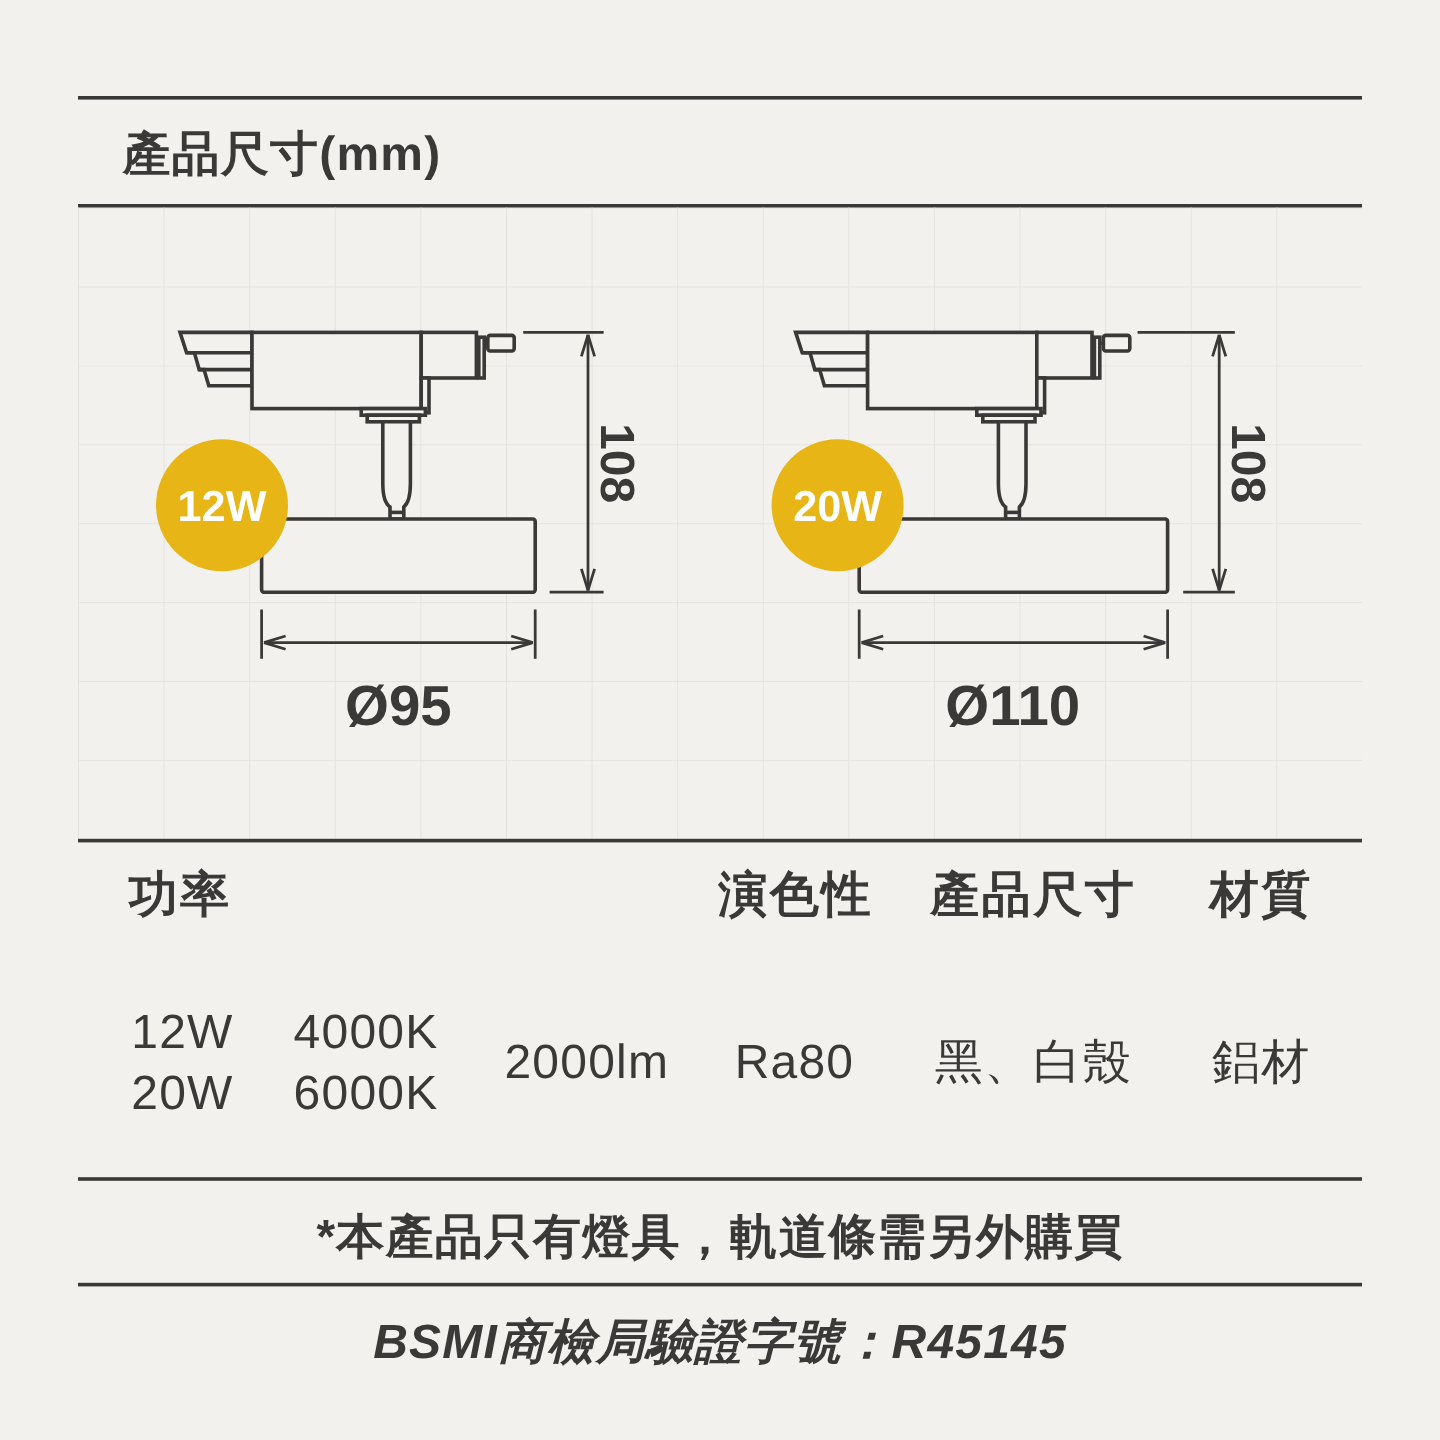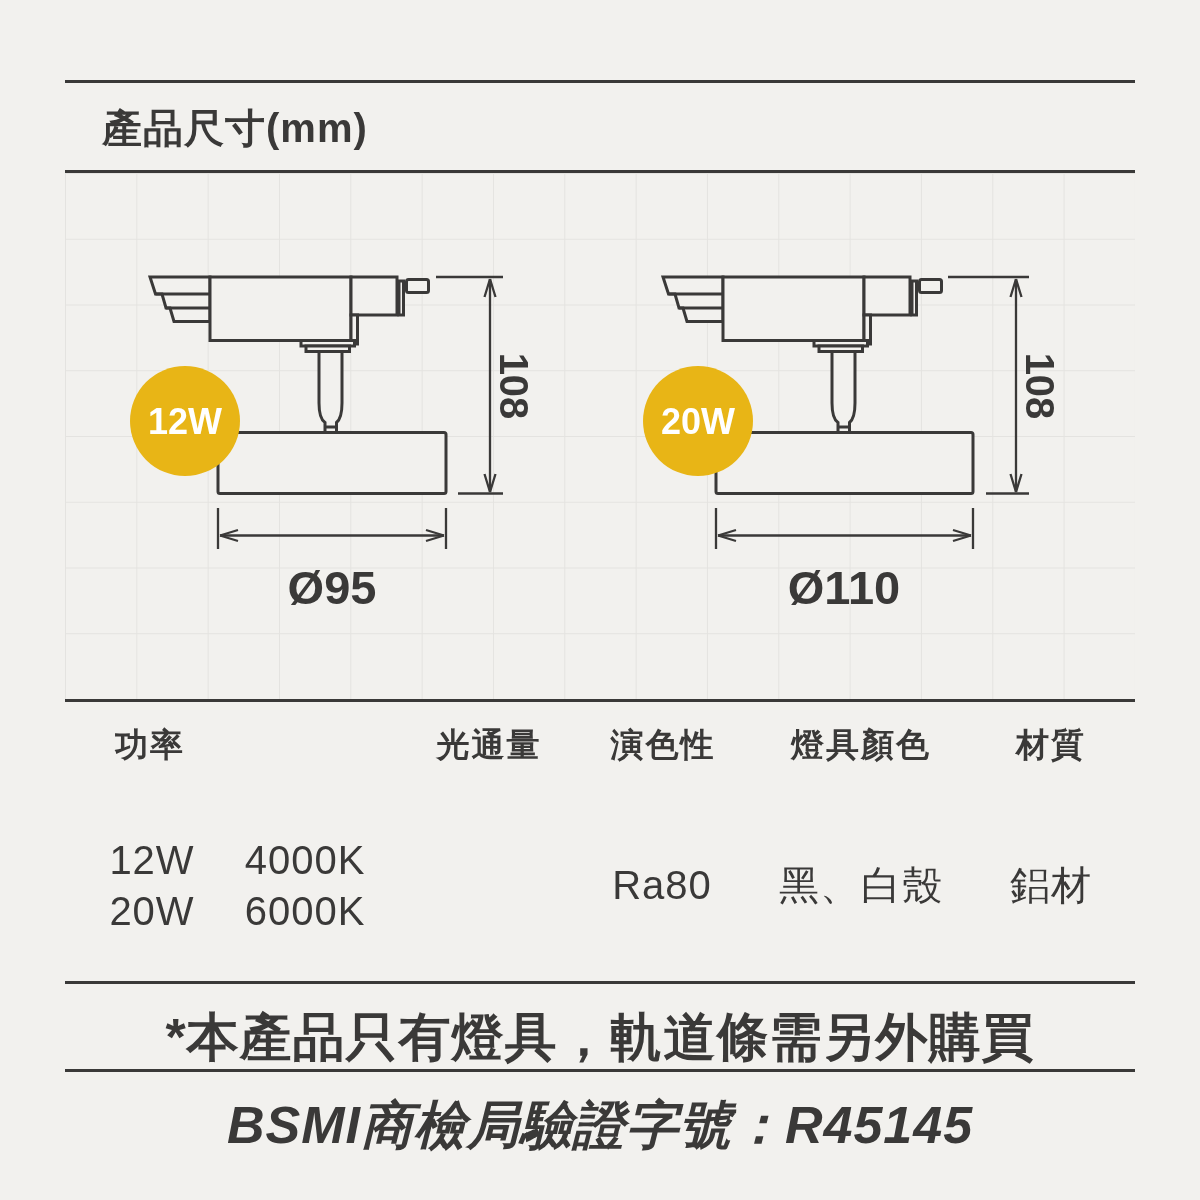--- a/index.html
+++ b/index.html
@@ -29,26 +29,26 @@
   
   .s3{fill:#F2F1EE; stroke:#3A3938; stroke-width:3;}
   .l3{fill:none; stroke:#3A3938; stroke-width:3;}
   .l2{fill:none; stroke:#3A3938; stroke-width:2.3;}
   .dim-label{fill:#3A3938; font-family:"Liberation Sans",sans-serif; font-size:40px; font-weight:600; text-anchor:middle;}
   .dia-label{fill:#3A3938; font-family:"Liberation Sans",sans-serif; font-size:47px; font-weight:600; text-anchor:middle;}
   .badge-text{fill:#FFFFFF; font-family:"Liberation Sans",sans-serif; font-size:36px; font-weight:700; text-anchor:middle;}
 
   
   .th,.td{position:absolute; transform:translateX(-50%); text-align:center; white-space:nowrap;}
-  .th{top:700px; height:90px; line-height:90px; font-size:33px; font-weight:600; letter-spacing:2px;}
+  .th{top:700px; height:90px; line-height:90px; font-size:41px; font-weight:600; letter-spacing:2px;}
   .td{top:790px; height:192px; display:flex; flex-direction:column; justify-content:center;
       font-size:40px; font-weight:400; line-height:51.5px; letter-spacing:1px;}
   .note-line{
     position:absolute; left:65px; width:1070px; text-align:center;
-    font-size:52px; font-weight:600; letter-spacing:1px;
+    font-size:40px; font-weight:600; letter-spacing:1px;
   }
   .purchase-note{top:1003px;}
   .bsmi-note{top:1091px;font-style:italic;}
 </style>
 </head>
 <body>
 
 <div class="canvas">
 
   <div class="rule rule1"></div>
@@ -122,34 +122,34 @@
           <circle cx="698" cy="421" r="55" fill="#E8B516"></circle>
           <text class="badge-text" x="698" y="434">20W</text>
         </g>
       </g>
     </svg>
   </div>
 
   <div class="rule rule3"></div>
 
   <div class="th" style="left:150px">功率</div>
-  <div class="th" style="left:489px">光通量</div>
   <div class="th" style="left:663px">演色性</div>
-  <div class="th" style="left:861px">燈具顏色</div>
+  <div class="th" style="left:861px">產品尺寸</div>
   <div class="th" style="left:1051px">材質</div>
 
   <div class="td" style="left:152px">
     <span>12W</span>
     <span>20W</span>
   </div>
   <div class="td" style="left:305px">
     <span>4000K</span>
     <span>6000K</span>
   </div>
   <div class="td" style="left:489px">
+    <span>2000lm</span>
   </div>
   <div class="td" style="left:662px">
     <span>Ra80</span>
   </div>
   <div class="td" style="left:1051px">
     <span>鋁材</span>
   </div>
   <div class="td" style="left:861px">
     <span>黑、白殼</span>
   </div>

